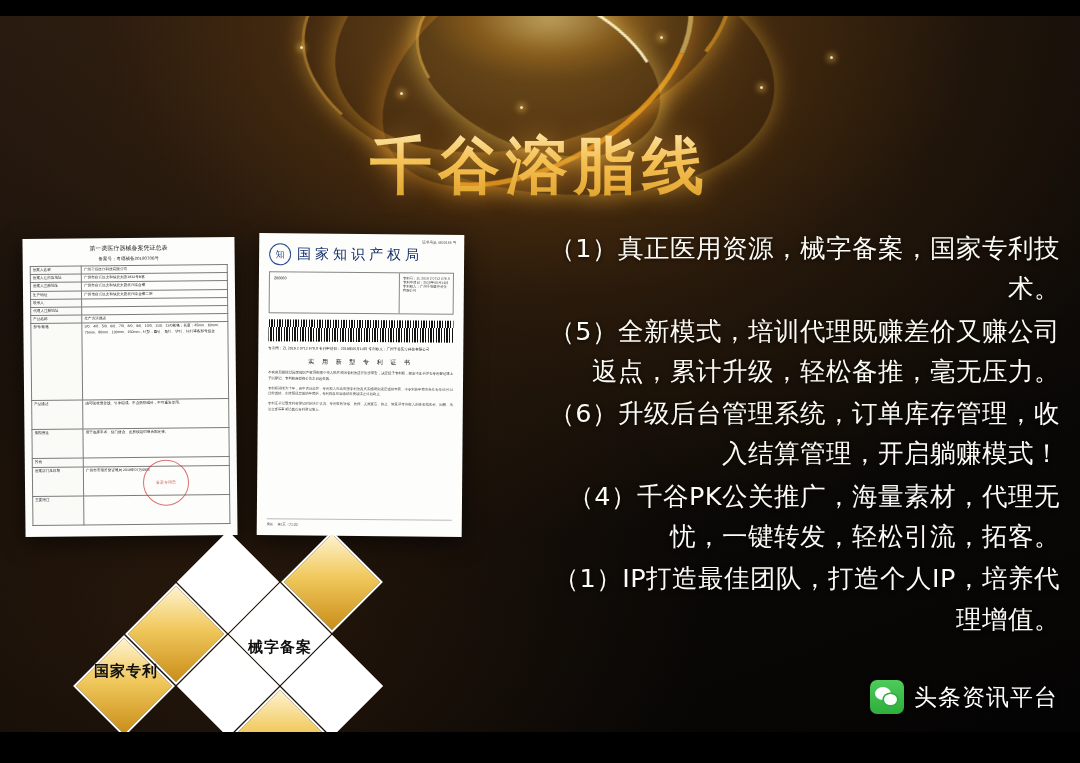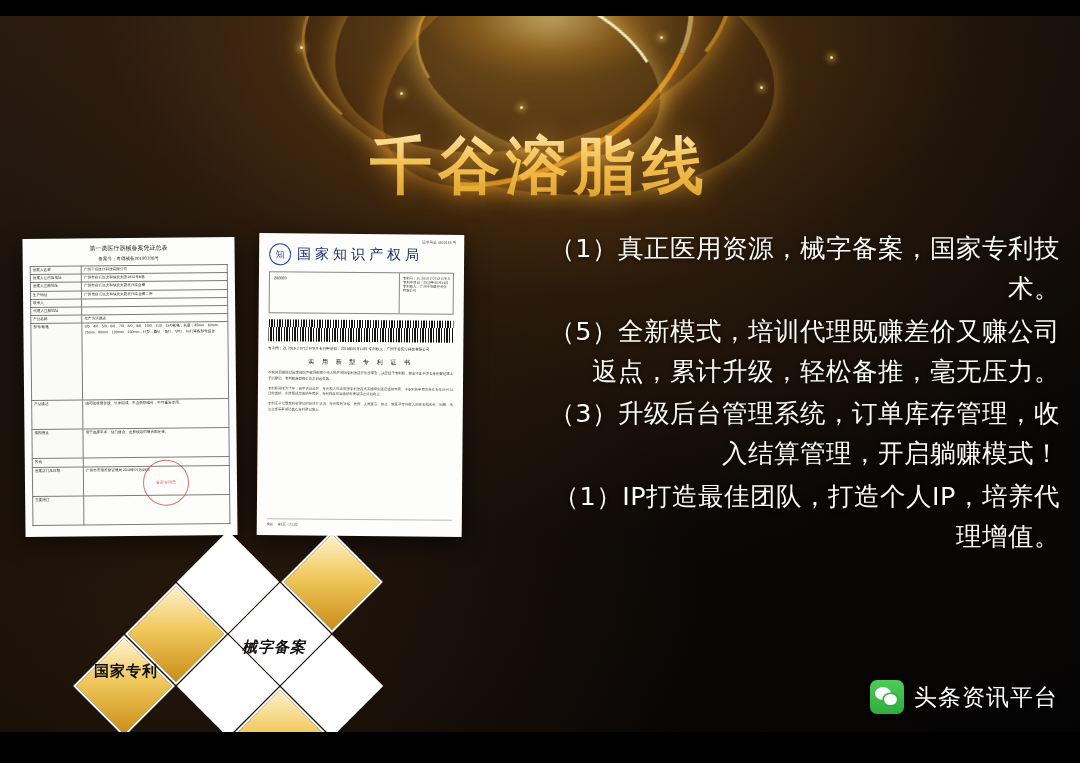--- a/index.html
+++ b/index.html
@@ -422,27 +422,28 @@
   <div class="diamonds">
     <div class="dia white" style="left:74px; top:0px;"></div>
     <div class="dia gold" style="left:22px; top:52px;"></div>
     <div class="dia white" style="left:126px; top:52px;"></div>
     <div class="dia gold" style="left:178px; top:0px;"></div>
     <div class="dia gold" style="left:-30px; top:104px;"></div>
     <div class="dia white" style="left:74px; top:104px;"></div>
     <div class="dia white" style="left:178px; top:104px;"></div>
     <div class="dia gold" style="left:126px; top:156px;"></div>
     <div class="dia-label" style="left:-24px; top:116px;text-align:center;">国家专利</div>
-    <div class="dia-label" style="left:124px; top:92px;font-style:italic;">械字备案</div>
+    <div class="dia-label" style="left:130px; top:92px;">械字备案</div>
   </div>
 
   <div class="points">
     <p>（1）真正医用资源，械字备案，国家专利技术。</p>
     <p>（5）全新模式，培训代理既赚差价又赚公司返点，累计升级，轻松备推，毫无压力。</p>
-    <p>（3）升级后台管理系统，订单库存管理，收入结算管理，开启躺赚模式！</p>
+    <p>（6）升级后台管理系统，订单库存管理，收入结算管理，开启躺赚模式！</p>
+    <p>（4）千谷PK公关推广，海量素材，代理无忧，一键转发，轻松引流，拓客。</p>
     <p>（1）IP打造最佳团队，打造个人IP，培养代理增值。</p>
   </div>
 
   <div class="wechat">
     <div class="wechat-badge"></div>
     <div class="wechat-name">头条资讯平台</div>
   </div>
 
 </div>
 

